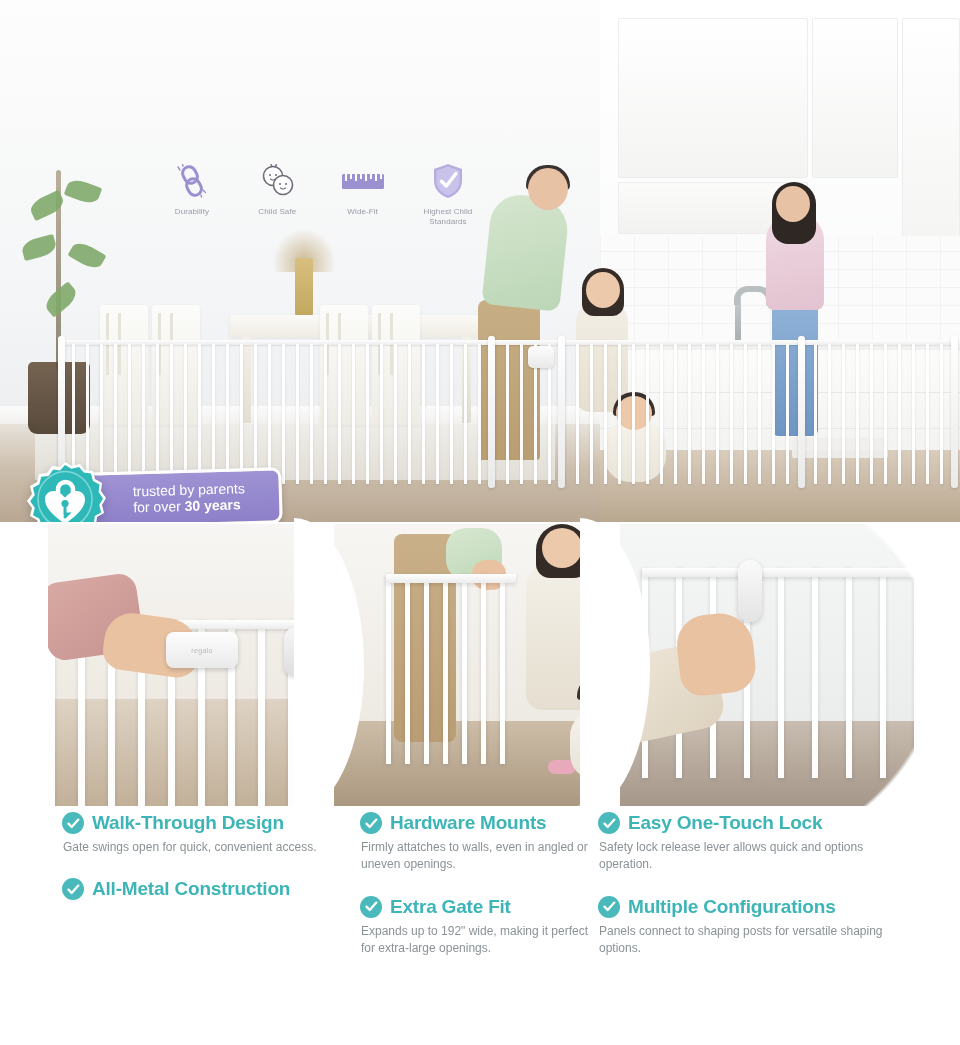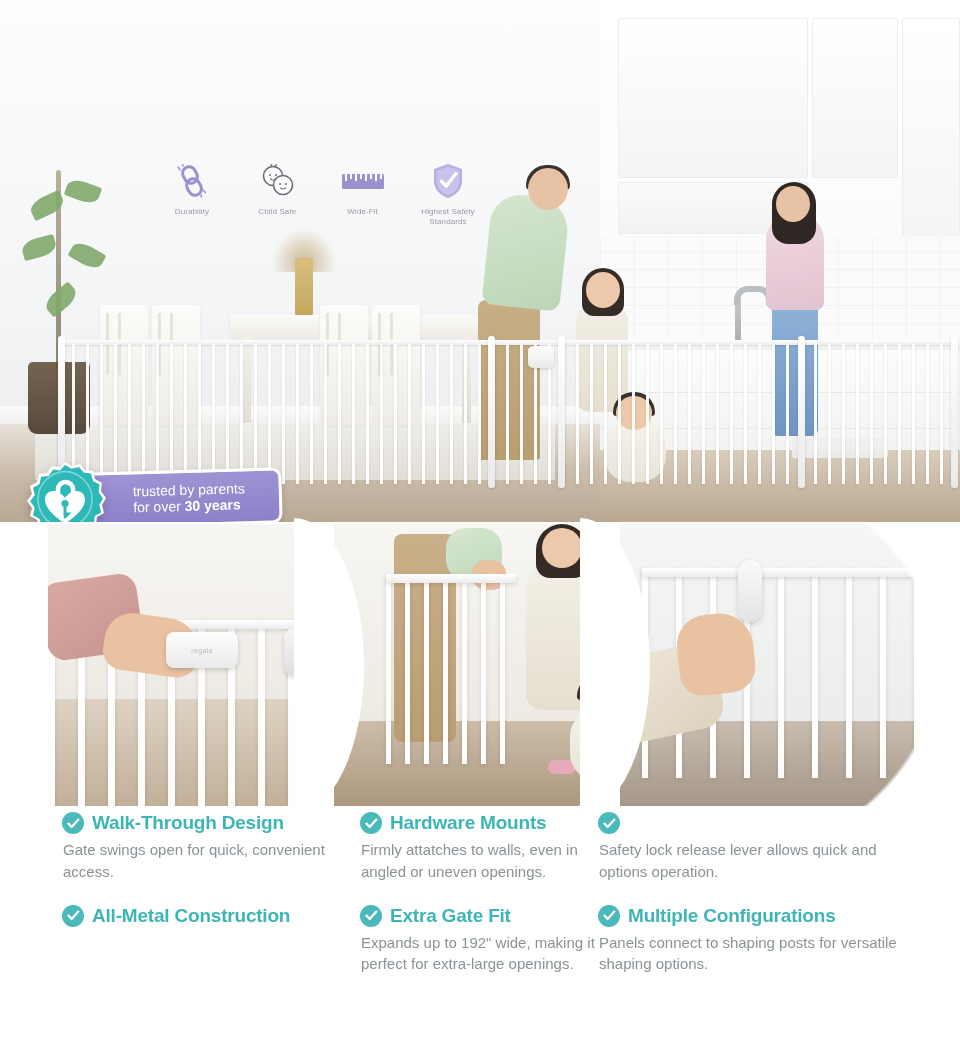--- a/index.html
+++ b/index.html
@@ -304,21 +304,21 @@
   .fc2 { left:360px; width:240px; }
   .fc3 { left:598px; width:300px; }
   .frow { margin-bottom:22px; }
   .fhead { display:flex; align-items:center; gap:8px; }
   .check {
     flex:0 0 auto; width:22px; height:22px; border-radius:50%;
     background:#4ab9bb; display:flex; align-items:center; justify-content:center;
   }
   .check svg { display:block; }
   .ftitle { font-size:19px; font-weight:700; color:#3db5b7; letter-spacing:-.2px; white-space:nowrap; }
-  .fdesc { margin-top:5px; margin-left:1px; font-size:15px; color:#8a9296; line-height:1.45; }
+  .fdesc { margin-top:5px; margin-left:1px; font-size:12px; color:#8a9296; line-height:1.45; }
 </style>
 </head>
 <body>
 
 <div class="page">
 
   <div class="hero">
 
     <div class="room-left">
       <div class="wall-left"></div>
@@ -448,21 +448,21 @@
 
       <div class="icon-cell">
         <div class="icon-art">
           <svg width="34" height="38" viewBox="0 0 34 38">
             <path d="M17 2 L31 7 V19 C31 28 24 33.5 17 36 C10 33.5 3 28 3 19 V7 Z" fill="#b7aee0"></path>
             <path d="M17 4.6 L28.6 8.7 V19 C28.6 26.6 22.8 31.4 17 33.5
                      C11.2 31.4 5.4 26.6 5.4 19 V8.7 Z" fill="#c9c2ea"></path>
             <path d="M10.5 19.2 L15.3 24 L25 11.5" stroke="#ffffff" stroke-width="3.4" fill="none" stroke-linecap="round" stroke-linejoin="round"></path>
           </svg>
         </div>
-        <div class="icon-label">Highest Safety Standards</div>
+        <div class="icon-label">Highest Child Standards</div>
       </div>
 
     </div>
 
     <div class="trust-badge">
       <div class="badge-ribbon">
         <div class="badge-line">trusted by parents</div>
         <div class="badge-line"><span>for over </span><b>30 years</b></div>
       </div>
       <svg class="badge-seal" viewBox="0 0 82 82">
@@ -602,20 +602,21 @@
     </div>
 
     <div class="fcol fc3">
       <div class="frow">
         <div class="fhead">
           <span class="check">
             <svg width="13" height="11" viewBox="0 0 13 11">
                 <path d="M1.5 5.6 L4.7 9 L11.3 1.6" stroke="#fff" stroke-width="2.3" fill="none" stroke-linecap="round" stroke-linejoin="round"></path>
               </svg>
           </span>
+          <span class="ftitle">Easy One-Touch Lock</span>
         </div>
         <div class="fdesc">Safety lock release lever allows quick and options operation.</div>
       </div>
       <div class="frow">
         <div class="fhead">
           <span class="check">
             <svg width="13" height="11" viewBox="0 0 13 11">
                 <path d="M1.5 5.6 L4.7 9 L11.3 1.6" stroke="#fff" stroke-width="2.3" fill="none" stroke-linecap="round" stroke-linejoin="round"></path>
               </svg>
           </span>

